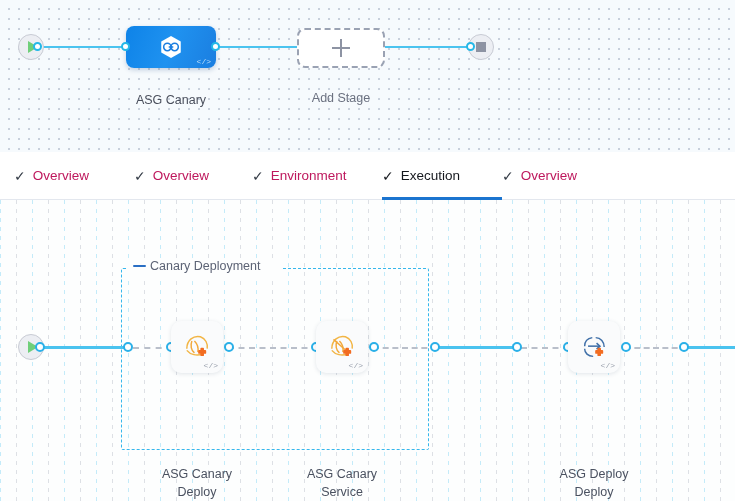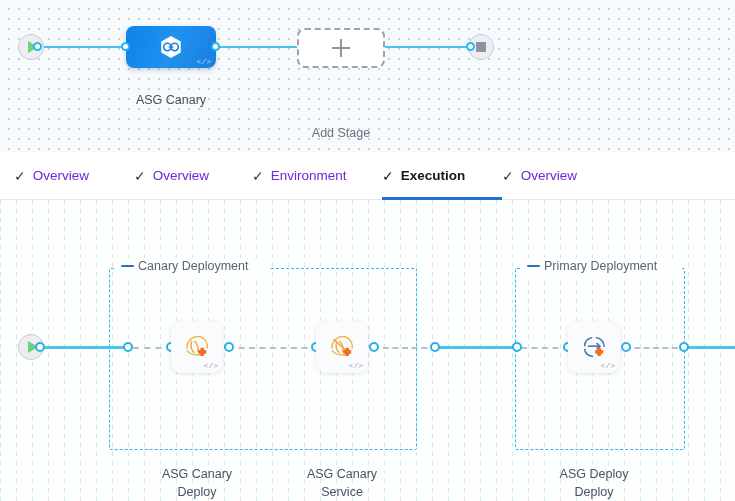--- a/index.html
+++ b/index.html
@@ -64,35 +64,35 @@
     display: flex; align-items: center; justify-content: center;
   }
   .plus-v, .plus-h { position: absolute; background: #8d93a3; }
   .plus-v { width: 2px; height: 18px; }
   .plus-h { width: 18px; height: 2px; }
 
   .stage-label {
     position: absolute; font-size: 12.5px; color: #4a4f5c;
     text-align: center; white-space: nowrap;
   }
-  .stage-label.muted { color: #6b7180; margin-top: 35px; }
+  .stage-label.muted { color: #6b7180; }
 
   
   .tabbar {
     position: absolute; left: 0; top: 152px; width: 735px; height: 48px;
     background: #ffffff; border-bottom: 1px solid #e3e7ee;
     display: flex; align-items: center;
   }
   .tab {
     position: relative; height: 48px; display: flex; align-items: center;
     gap: 7px; padding: 0 0 0 0; cursor: pointer;
   }
   .tab .chk { font-size: 14px; color: #333a45; line-height: 1; }
-  .tab .tlabel { font-size: 13.5px; color: #6d28d9; white-space: nowrap; }
-  .tab.active .tlabel { color: #15181e; font-weight: bold; }
+  .tab .tlabel { font-size: 13.5px; color: #be185d; white-space: nowrap; }
+  .tab.active .tlabel { color: #15181e; font-weight: normal; }
   .tab.active .chk { color: #15181e; }
   .tab .underline {
     position: absolute; left: 0; right: 0; bottom: 0; height: 3px;
     background: #1b74cf; display: none;
   }
   .tab.active .underline { display: block; }
 
   
   .step-canvas {
     position: absolute; left: 0; top: 200px; width: 735px; height: 301px;
@@ -227,35 +227,28 @@
       <span class="chk">✓</span>
       <span class="tlabel">Overview</span>
 
     </div>
   </div>
 
   <div class="step-canvas">
     <div class="grid-cyan"></div>
     <div class="grid-gray"></div>
 
-    <div class="step-group" style="left:109px; top:68px; width:308px; height:182px;text-align:center;">
+    <div class="step-group" style="left:121px; top:68px; width:308px; height:182px;text-align:center;">
       <div class="group-title-bg" style="width:154px;"></div>
       <div class="group-title">
         <span class="group-dash"></span>
         <span>Canary Deployment</span>
       </div>
     </div>
 
-    <div class="step-group" style="left:515px; top:68px; width:170px; height:182px;">
-      <div class="group-title-bg" style="width:160px;"></div>
-      <div class="group-title">
-        <span class="group-dash"></span>
-        <span>Primary Deployment</span>
-      </div>
-    </div>
 
     <div class="sline-solid" style="left:40px;  top:146px; width:92px;"></div>
     <div class="sline-dash" style="left:133px; top:147px; width:40px;"></div>
     <div class="sline-dash" style="left:228px; top:147px; width:90px;"></div>
     <div class="sline-dash" style="left:373px; top:147px; width:64px;"></div>
     <div class="sline-solid" style="left:435px; top:146px; width:86px;"></div>
     <div class="sline-dash" style="left:521px; top:147px; width:48px;"></div>
     <div class="sline-dash" style="left:625px; top:147px; width:62px;"></div>
     <div class="sline-solid" style="left:684px; top:146px; width:51px;"></div>
 

